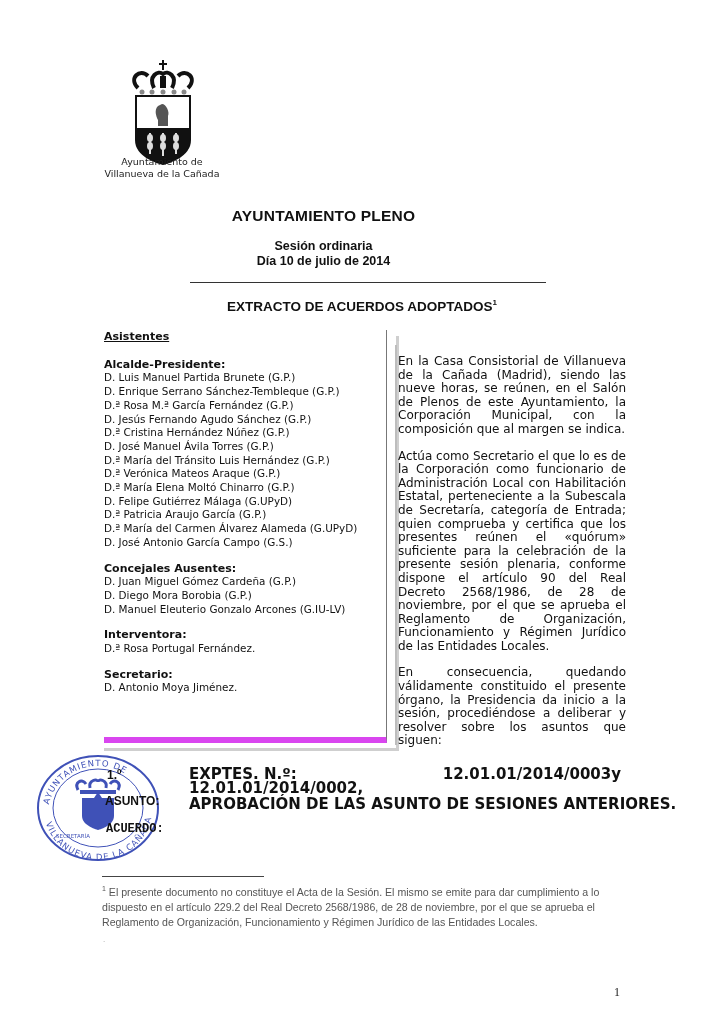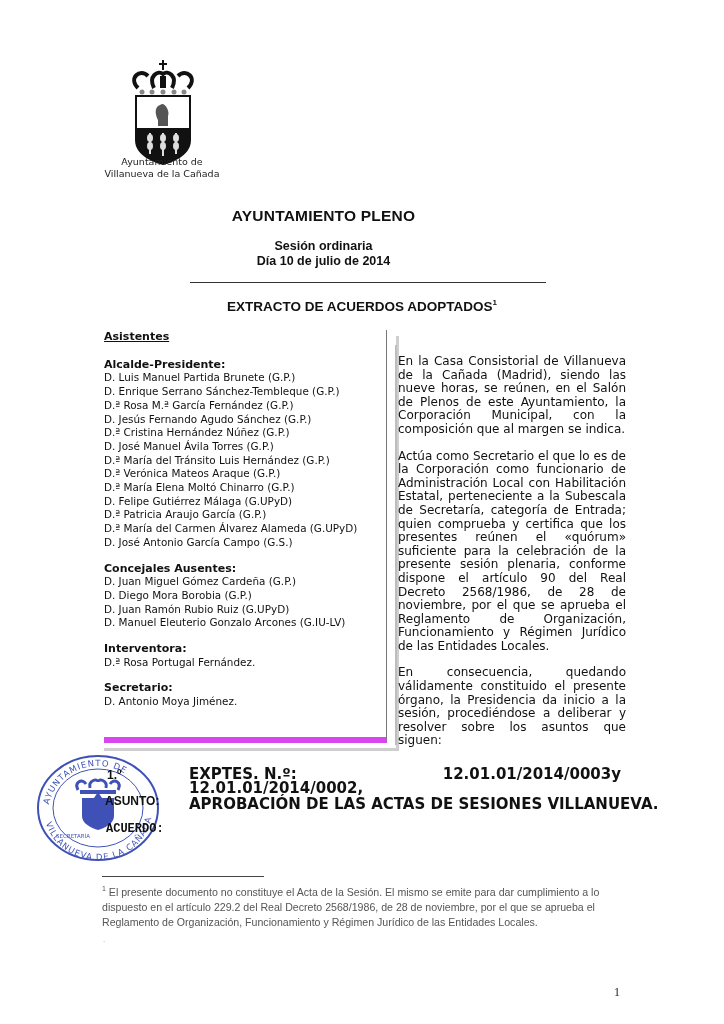--- a/index.html
+++ b/index.html
@@ -120,21 +120,20 @@
       <div>D.ª María del Tránsito Luis Hernández  (G.P.)</div>
       <div>D.ª Verónica Mateos Araque (G.P.)</div>
       <div>D.ª María Elena Moltó Chinarro (G.P.)</div>
       <div>D. Felipe Gutiérrez Málaga (G.UPyD)</div>
       <div>D.ª Patricia Araujo García (G.P.)</div>
       <div>D.ª María del Carmen Álvarez Alameda (G.UPyD)</div>
       <div>D. José Antonio García Campo (G.S.)</div>
       <div class="sec">Concejales Ausentes:</div>
       <div>D. Juan Miguel Gómez Cardeña (G.P.)</div>
       <div>D. Diego Mora Borobia (G.P.)</div>
-      <div>D. Juan Ramón Rubio Ruiz (G.UPyD)</div>
       <div>D. Manuel Eleuterio Gonzalo Arcones (G.IU-LV)</div>
       <div class="sec">Interventora:</div>
       <div>D.ª Rosa Portugal Fernández.</div>
       <div class="sec">Secretario:</div>
       <div>D. Antonio Moya Jiménez.</div>
     </div>
 </div>
 
 <div id="right-rule" class="abs"></div>
 <div id="body-text" class="abs">
@@ -168,21 +167,21 @@
 <div id="item-no" class="abs ag">1.º</div>
 <div id="asunto-label" class="abs ag">ASUNTO:</div>
 <div id="acuerdo-label" class="abs ag">ACUERDO:</div>
 <div id="exptes" class="abs ag">
   <div class="row1">
     <span><span>EXPTES. N.º:</span>&nbsp; <span>12.01.01/2014/0002,</span></span>
     <span>12.01.01/2014/0003</span>
     <span>y</span>
   </div>
 </div>
-<div id="asunto-text" class="abs ag">APROBACIÓN DE LAS ACTAS DE SESIONES VILLANUEVA.</div>
+<div id="asunto-text" class="abs ag">APROBACIÓN DE LAS ASUNTO DE SESIONES ANTERIORES.</div>
 
 <div id="fn-rule" class="abs"></div>
 <div id="footnote" class="abs">
   <sup>1</sup>
   <span>El presente documento no constituye el Acta de la Sesión. El mismo se emite para dar cumplimiento a lo dispuesto en el artículo 229.2 del Real Decreto 2568/1986, de 28 de noviembre, por el que se aprueba el Reglamento de Organización, Funcionamiento y Régimen Jurídico de las Entidades Locales.</span>
 </div>
 <div id="fn-dot" class="abs">.</div>
 
 <div id="page-number" class="abs">1</div>
 

